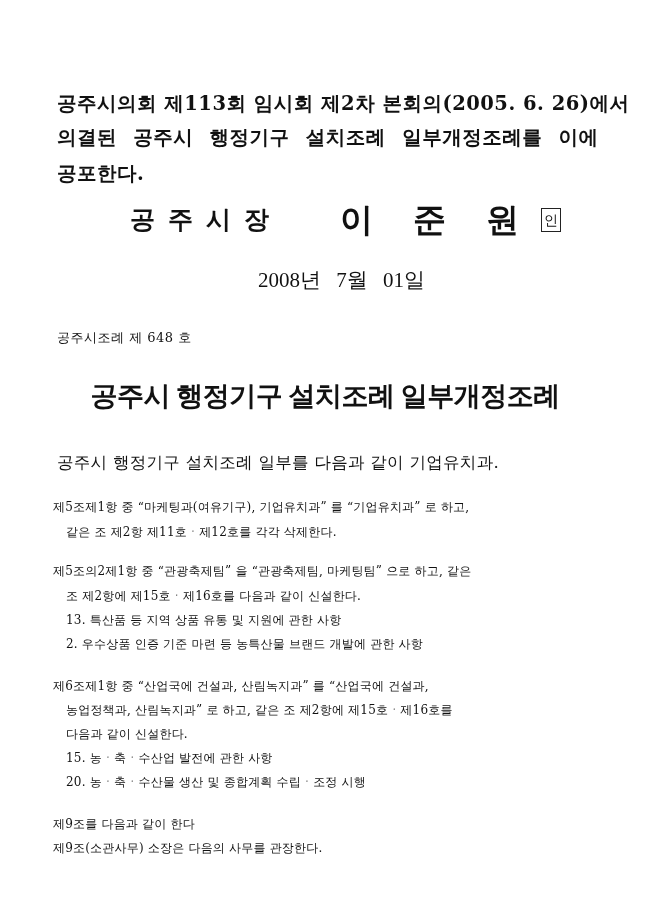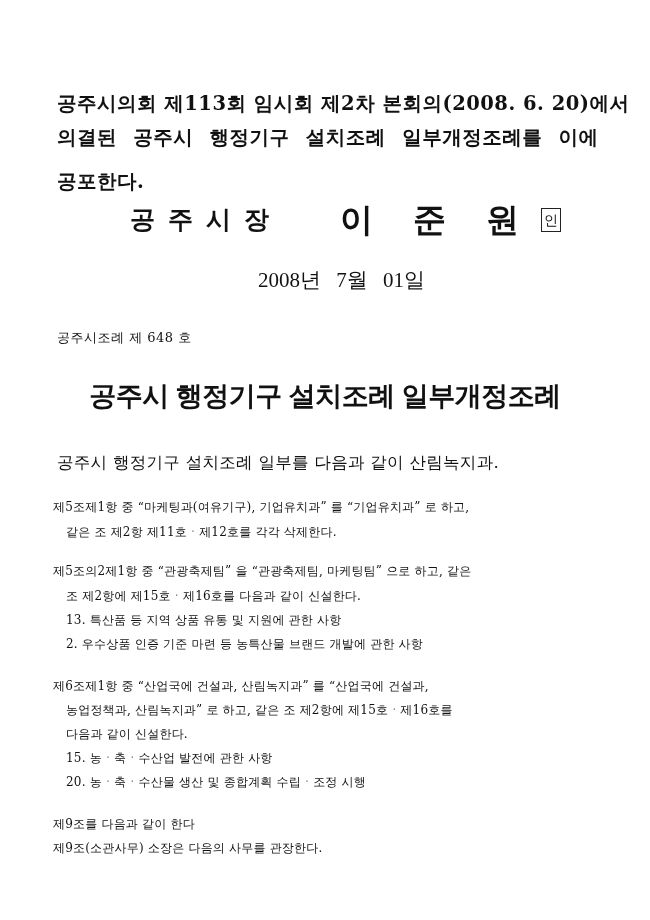--- a/index.html
+++ b/index.html
@@ -20,21 +20,21 @@
     
     .procl {
       left: 57px;
       font-size: 19.5px;
       font-weight: bold;
       letter-spacing: 0.5px;
       font-family: "DejaVu Serif", "Liberation Serif", serif;
     }
     .procl-1 { top: 90px; }
     .procl-2 { top: 124px; word-spacing: 9px; }
-    .procl-3 { top: 168px; }
+    .procl-3 { top: 160px; }
 
     
     .mayor-title {
       left: 130px; top: 203px;
       font-size: 25px;
       font-weight: bold;
       letter-spacing: 13px;
       font-family: "DejaVu Sans", "Liberation Sans", sans-serif;
     }
     .mayor-name {
@@ -66,21 +66,21 @@
       font-size: 13px;
       letter-spacing: 0.5px;
     }
 
     .main-title {
       left: 0; width: 650px; top: 378px;
       text-align: center;
       font-size: 27px;
       font-weight: bold;
       letter-spacing: -0.5px;
-      font-family: Liberation Sans, sans-serif;
+      font-family: Liberation Serif, serif;
     }
 
     .intro {
       left: 57px; top: 452px;
       font-size: 16.5px;
       letter-spacing: 0.3px;
     }
 
     .body-line {
       font-size: 12px;
@@ -88,35 +88,35 @@
       font-family: "DejaVu Serif", "Liberation Serif", serif;
     }
     .indent0 { left: 53px; }
     .indent1 { left: 66px; }
   </style>
 </head>
 <body>
 
 <div>
 
-  <div class="abs procl procl-1">공주시의회 제113회 임시회 제2차 본회의(2008. 6. 20)에서</div>
+  <div class="abs procl procl-1">공주시의회 제113회 임시회 제2차 본회의(2005. 6. 26)에서</div>
   <div class="abs procl procl-2">의결된 공주시 행정기구 설치조례 일부개정조례를 이에</div>
   <div class="abs procl procl-3">공포한다.</div>
 
   <div class="abs mayor-title">공주시장</div>
   <div class="abs mayor-name">이준원</div>
   <div class="abs seal">인</div>
 
   <div class="abs date">2008년 7월 01일</div>
 
   <div class="abs ord-no">공주시조례 제 648 호</div>
 
   <div class="abs main-title">공주시 행정기구 설치조례 일부개정조례</div>
 
-  <div class="abs intro">공주시 행정기구 설치조례 일부를 다음과 같이 산림녹지과.</div>
+  <div class="abs intro">공주시 행정기구 설치조례 일부를 다음과 같이 기업유치과.</div>
 
   <div class="abs body-line indent0" style="top:499px">제5조제1항 중 “마케팅과(여유기구), 기업유치과” 를 “기업유치과” 로 하고,</div>
   <div class="abs body-line indent1" style="top:524px">같은 조 제2항 제11호ㆍ제12호를 각각 삭제한다.</div>
 
   <div class="abs body-line indent0" style="top:563px">제5조의2제1항 중 “관광축제팀” 을 “관광축제팀, 마케팅팀” 으로 하고, 같은</div>
   <div class="abs body-line indent1" style="top:588px">조 제2항에 제15호ㆍ제16호를 다음과 같이 신설한다.</div>
   <div class="abs body-line indent1" style="top:612px">13. 특산품 등 지역 상품 유통 및 지원에 관한 사항</div>
   <div class="abs body-line indent1" style="top:636px">2. 우수상품 인증 기준 마련 등 농특산물 브랜드 개발에 관한 사항</div>
 
   <div class="abs body-line indent0" style="top:678px">제6조제1항 중 “산업국에 건설과, 산림녹지과” 를 “산업국에 건설과,</div>

